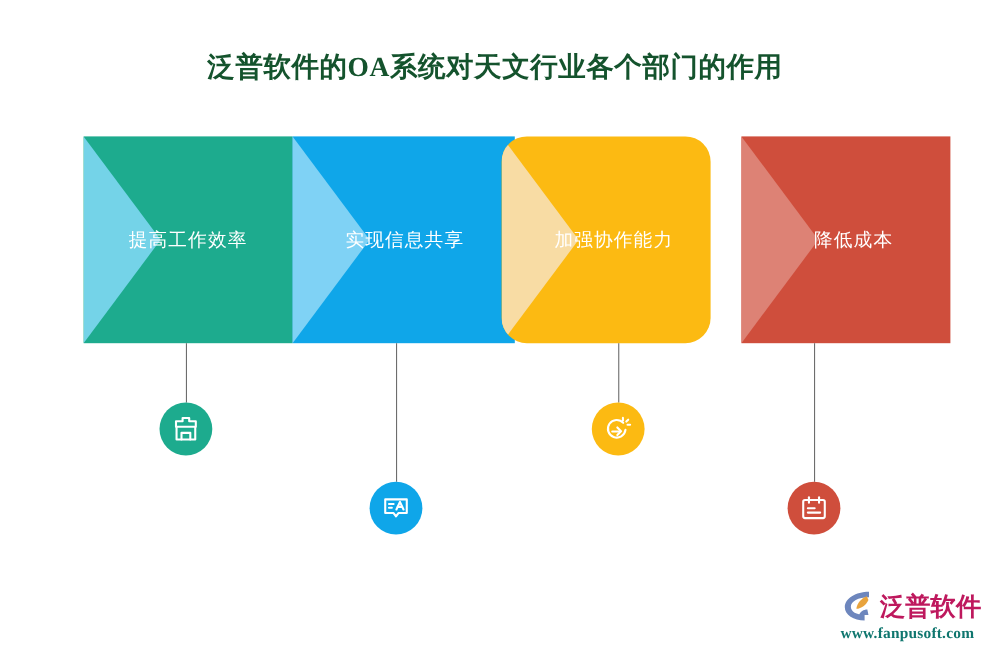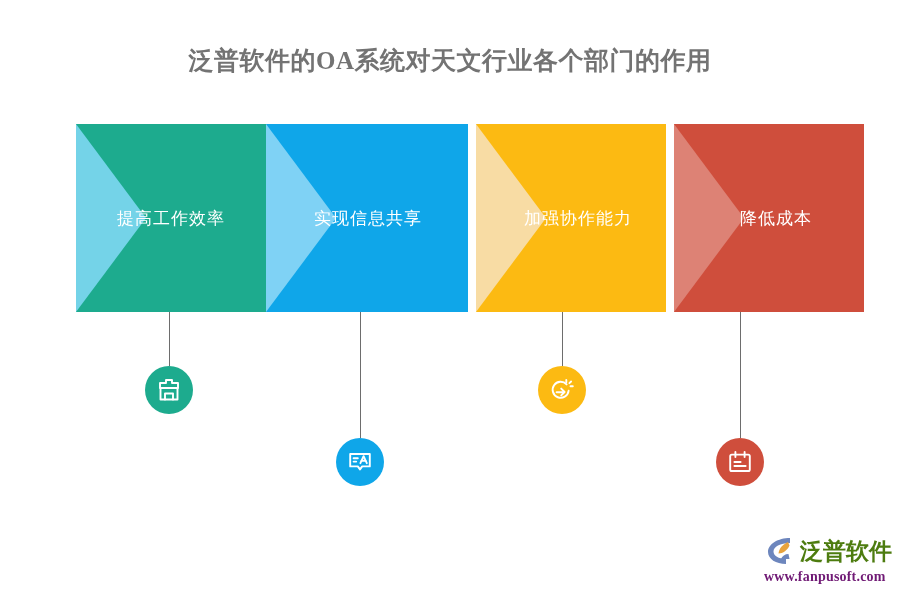--- a/index.html
+++ b/index.html
@@ -23,21 +23,21 @@
   
   .title {
     position: absolute;
     top: 44px;
     left: 0;
     width: 900px;
     text-align: center;
     font-family: "Liberation Serif", "DejaVu Serif", serif;
     font-size: 25px;
     font-weight: bold;
-    color: #737373;
+    color: #14532d;
     letter-spacing: 0.5px;
     white-space: nowrap;
   }
 
   
   .bar {
     position: absolute;
     left: 76px;
     top: 124px;
     width: 760px;
@@ -45,21 +45,21 @@
   }
   .seg {
     position: absolute;
     top: 0;
     height: 188px;
     width: 190px;
     overflow: hidden;
   }
   .seg-1 { left: 0px; }
   .seg-2 { left: 190px; padding-left: 12px; }
-  .seg-3 { left: 400px; }
+  .seg-3 { left: 380px; border-radius: 23px; }
   .seg-4 { left: 598px; }
 
   
   .wedge {
     position: absolute;
     left: 0;
     top: 0;
     width: 70px;
     height: 188px;
     clip-path: polygon(0% 0%, 0% 100%, 100% 50%);
@@ -117,30 +117,30 @@
   }
   .logo-mark {
     width: 34px;
     height: 32px;
     flex: 0 0 34px;
   }
   .logo-name {
     font-family: "Liberation Serif", "DejaVu Serif", serif;
     font-size: 23px;
     font-weight: bold;
-    color: #4d7c0f;
+    color: #be185d;
     letter-spacing: 0px;
     margin-left: 2px;
     white-space: nowrap;
   }
   .logo-url {
     font-family: "Liberation Serif", "DejaVu Serif", serif;
     font-size: 14px;
     font-weight: bold;
-    color: #701a75;
+    color: #0f766e;
     letter-spacing: 0.2px;
     margin-top: 1px;
     white-space: nowrap;
   }
 </style>
 </head>
 <body>
 
 <div id="infographic">
 

